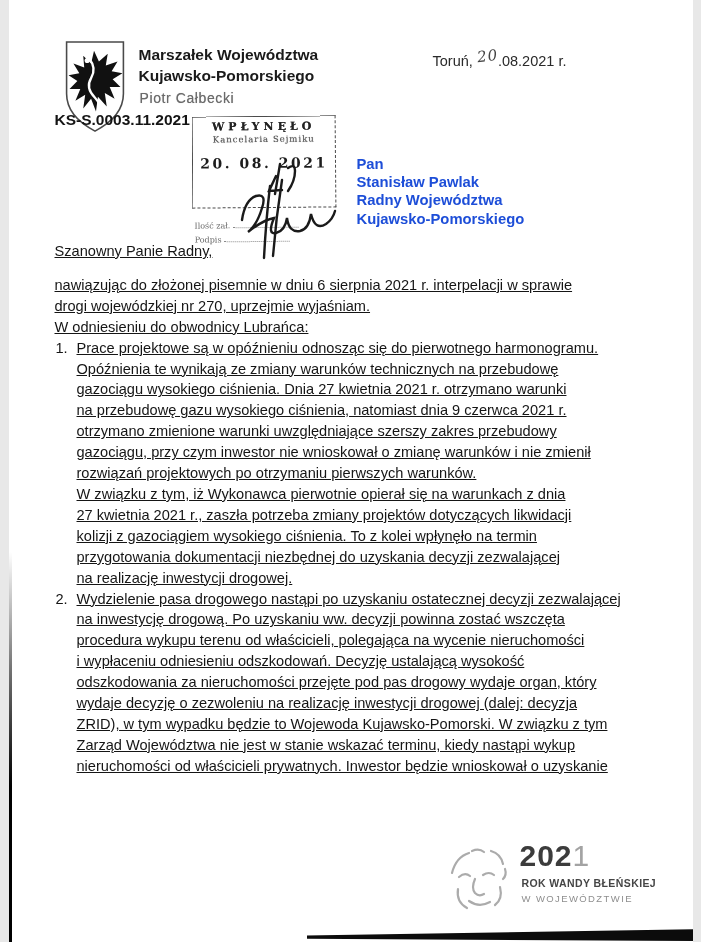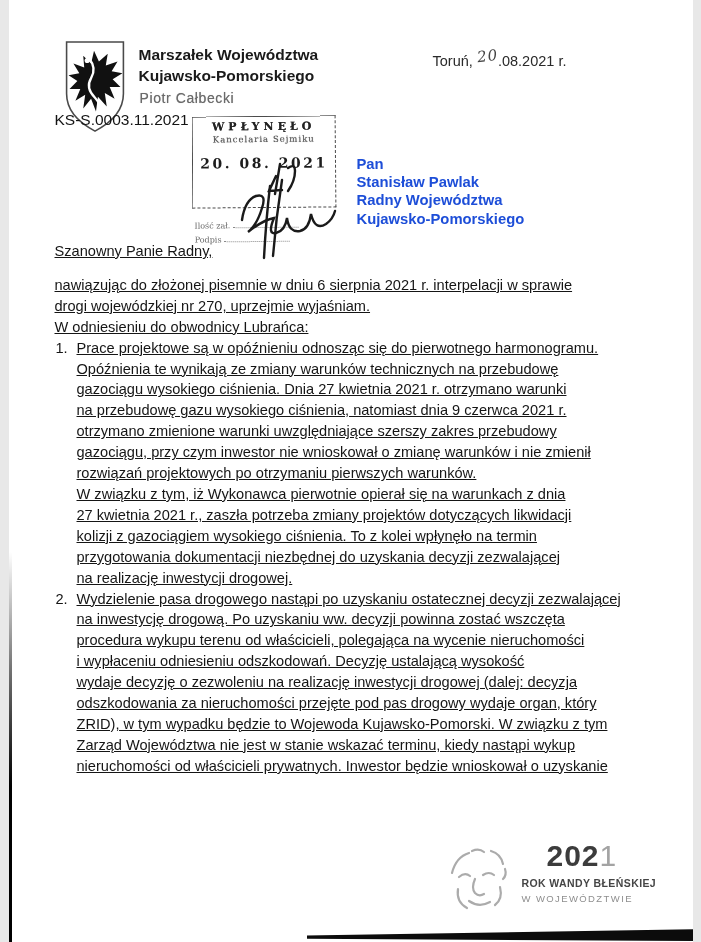--- a/index.html
+++ b/index.html
@@ -19,21 +19,21 @@
   }
   
   .crest{position:absolute;left:54px;top:39px;width:64px;height:96px;}
   .sender{position:absolute;left:130px;top:44px;font-size:15.5px;font-weight:bold;line-height:21px;color:#1a1a1a;}
   .sender-name{position:absolute;left:131px;top:90px;font-size:14px;color:#6a6a6a;letter-spacing:.6px;text-shadow:0 0 .7px #9a9a9a;}
   .dateline{position:absolute;left:424px;top:52px;font-size:14.5px;color:#2a2a2a;}
   .hand-day{
     display:inline-block;font-family:"DejaVu Serif",serif;font-style:italic;font-size:15px;color:#444;
     transform:translateY(-5px) rotate(-7deg);letter-spacing:1px;
   }
-  .refnum{position:absolute;left:46px;top:111px;font-size:15.5px;font-weight:normal;color:#141414;}
+  .refnum{position:absolute;left:46px;top:111px;font-size:15.5px;font-weight:bold;color:#141414;}
   
   .stamp{
     position:absolute;left:183px;top:116px;width:142px;height:90px;
     border:1.6px solid rgba(25,25,25,.78);border-right-style:dashed;border-bottom-style:dashed;
     transform:rotate(-.5deg);font-family:"DejaVu Serif",serif;
   }
   .stamp-title{margin-top:3px;text-align:center;font-size:11px;font-weight:bold;letter-spacing:4px;color:#222;text-shadow:0 0 .6px #555;}
   .stamp-sub{text-align:center;font-size:8.5px;color:#5a5a5a;letter-spacing:1px;margin-top:1px;text-shadow:0 0 .8px #888;}
   .stamp-date{text-align:center;font-size:14px;font-weight:bold;letter-spacing:2.5px;margin-top:11px;color:#1d1d1d;}
   .stamp-row{position:absolute;left:1px;font-size:8px;color:#666;white-space:nowrap;margin-top:40px;}
@@ -45,21 +45,21 @@
   .recipient{position:absolute;left:348px;top:155px;font-size:14.8px;font-weight:bold;line-height:18.2px;color:#1d4ed8;}
   
   .body-text{position:absolute;left:46px;top:241px;width:616px;font-size:14.6px;line-height:20.9px;color:#151515;text-decoration:underline;}
   .tline{white-space:nowrap;}
   .intro{margin-top:13px;}
   .section-heading{}
   .list-item{position:relative;padding-left:22px;}
   .list-num{position:absolute;left:1px;top:0;}
   
   .portrait{position:absolute;left:436px;top:845px;width:70px;height:74px;}
-  .year{position:absolute;left:538px;top:840px;font-size:30px;font-weight:bold;letter-spacing:1px;color:#3c3c3c;line-height:32px;text-align:right;}
+  .year{position:absolute;left:511px;top:840px;font-size:30px;font-weight:bold;letter-spacing:1px;color:#3c3c3c;line-height:32px;text-align:right;}
   .year .lite{color:#a3a3a3;font-weight:normal;}
   .footer-line1{position:absolute;left:513px;top:877px;font-size:10.5px;font-weight:bold;color:#454545;letter-spacing:.4px;}
   .footer-line2{position:absolute;left:513px;top:893px;font-size:9.5px;color:#8e8e8e;letter-spacing:1.4px;}
 </style>
 </head>
 <body>
 
 <div class="page">
 
   <div class="artifact-left"></div>
@@ -138,22 +138,22 @@
           <div class="tline">na realizację inwestycji drogowej.</div>
         </div>
     </div>
     <div class="list-item">
       <span class="list-num">2.</span>
       <div>
           <div class="tline">Wydzielenie pasa drogowego nastąpi po uzyskaniu ostatecznej decyzji zezwalającej</div>
           <div class="tline">na inwestycję drogową. Po uzyskaniu ww. decyzji powinna zostać wszczęta</div>
           <div class="tline">procedura wykupu terenu od właścicieli, polegająca na wycenie nieruchomości</div>
           <div class="tline">i wypłaceniu odniesieniu odszkodowań. Decyzję ustalającą wysokość</div>
+          <div class="tline">odszkodowania za nieruchomości przejęte pod pas drogowy wydaje organ, który</div>
           <div class="tline">wydaje decyzję o zezwoleniu na realizację inwestycji drogowej (dalej: decyzja</div>
-          <div class="tline">odszkodowania za nieruchomości przejęte pod pas drogowy wydaje organ, który</div>
           <div class="tline">ZRID), w tym wypadku będzie to Wojewoda Kujawsko-Pomorski. W związku z tym</div>
           <div class="tline">Zarząd Województwa nie jest w stanie wskazać terminu, kiedy nastąpi wykup</div>
           <div class="tline">nieruchomości od właścicieli prywatnych. Inwestor będzie wnioskował o uzyskanie</div>
         </div>
     </div>
   </div>
 
   <svg class="portrait" viewBox="0 0 70 74">
     <g fill="none" stroke="#9d9d9d" stroke-width="2.2" stroke-linecap="round" opacity="0.85">
       <path d="M7,28 q4,-16 17,-20"></path>

